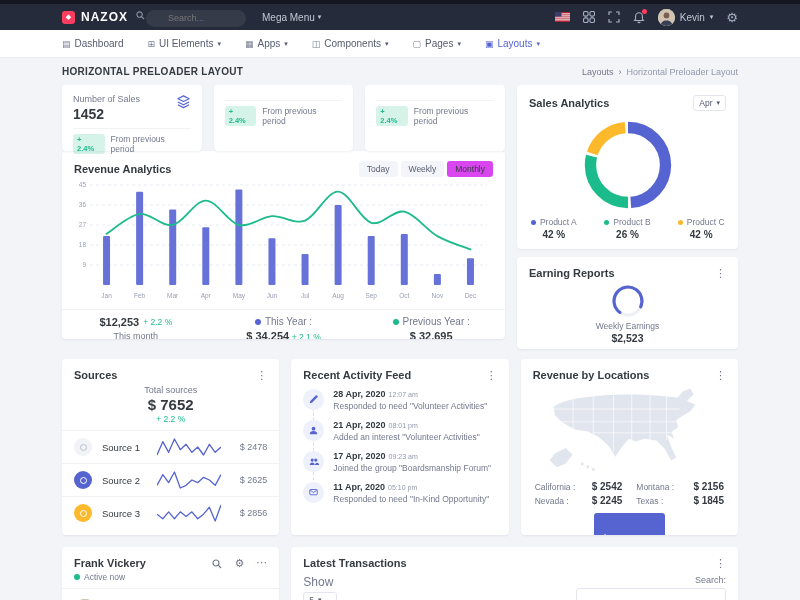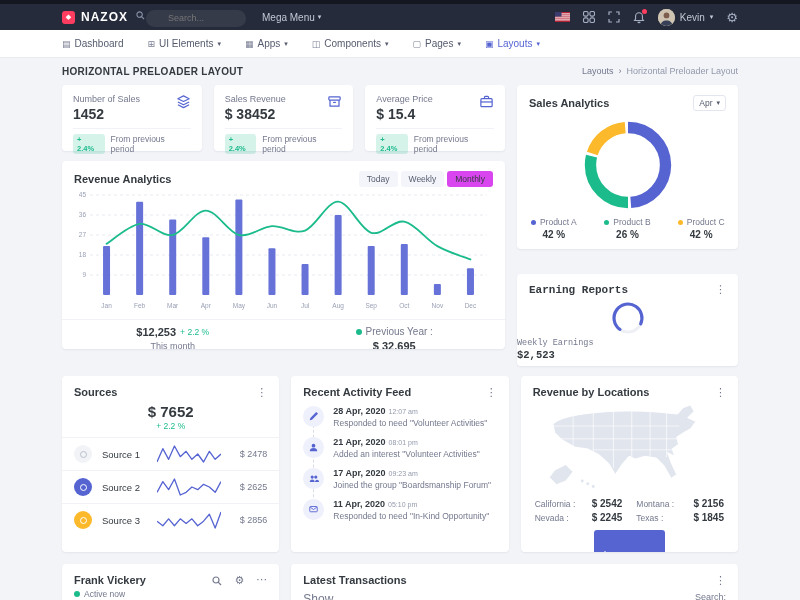--- a/index.html
+++ b/index.html
@@ -25,33 +25,33 @@
 
   
   .subnav { height:28px; background:#fff; border-bottom:1px solid #e9ebf0; display:flex; align-items:center; padding:0 62px; gap:24px; }
   .nav-item { display:flex; align-items:center; gap:4px; font-size:10px; color:#555b6d; cursor:pointer; }
   .nav-item .nav-ic { font-size:9px; color:#7c8195; }
   .nav-item.active, .nav-item.active .nav-ic { color:#5664d2; }
   .caret { font-size:7px; color:inherit; }
 
   
   .page { padding:0 62px; }
-  .title-row { display:flex; align-items:flex-start; justify-content:space-between; padding:8px 0; }
+  .title-row { display:flex; align-items:flex-end; justify-content:space-between; padding:8px 0; }
   .page-title { font-size:10px; font-weight:bold; letter-spacing:.3px; color:#343a40; }
   .breadcrumb { font-size:9px; color:#74788d; display:flex; gap:5px; align-items:center; }
   .breadcrumb .cur { color:#9399ab; }
 
   .card { background:#fff; border-radius:4px; box-shadow:0 1px 2px rgba(56,65,93,.08); }
 
   .grid-top { display:flex; gap:12px; }
   .col-left { flex:0 0 443px; }
   .col-right { flex:1; min-width:0; }
 
   
-  .stats-row { display:flex; gap:12px; margin-bottom:10px; }
+  .stats-row { display:flex; gap:12px; }
   .stat-card { flex:1; padding:9px 11px 7px; height:66px; }
   .stat-top { display:flex; justify-content:space-between; }
   .stat-label { font-size:9px; color:#74788d; }
   .stat-value { font-size:14px; font-weight:bold; margin-top:2px; }
   .stat-foot { border-top:1px solid #f1f2f6; margin-top:6px; padding-top:5px; display:flex; align-items:center; gap:6px; }
   .badge-green { background:rgba(28,187,140,.18); color:#1cbb8c; font-size:7.5px; padding:1px 4px; border-radius:3px; font-weight:bold; }
   .stat-note { font-size:8.5px; color:#74788d; }
 
   
   .card-head { display:flex; align-items:center; justify-content:space-between; padding:10px 12px 4px; }
@@ -67,32 +67,32 @@
   .rev-foot { border-top:1px solid #f1f2f6; display:flex; margin-top:2px; }
   .rev-cell { flex:1; text-align:center; padding:6px 0 8px; }
   .rev-line1 { font-size:10px; color:#74788d; display:flex; align-items:center; justify-content:center; gap:4px; }
   .rev-line1 .big { font-size:11px; font-weight:bold; color:#343a40; }
   .chg { color:#1cbb8c; font-size:8.5px; }
   .rev-line2 { font-size:9px; color:#74788d; margin-top:3px; }
   .rev-line2 .big { font-size:11px; font-weight:bold; color:#343a40; }
   .dot { display:inline-block; width:6px; height:6px; border-radius:50%; }
 
   
-  .sales-card { height:164px; margin-bottom:25px; overflow:hidden; }
+  .sales-card { height:164px; margin-bottom:8px; overflow:hidden; }
   .select-box { border:1px solid #e3e6ef; border-radius:3px; font-size:8.5px; color:#555b6d; padding:2px 5px; display:flex; gap:4px; align-items:center; cursor:pointer; background:#fff; }
   .donut-wrap { display:flex; justify-content:center; padding-top:2px; }
   .donut-legend { display:flex; margin-top:4px; }
   .leg-col { flex:1; text-align:center; }
   .leg-name { font-size:8.5px; color:#74788d; display:flex; align-items:center; justify-content:center; gap:4px; }
   .leg-val { font-size:10px; font-weight:bold; margin-top:2px; }
 
   
-  .earn-card { height:92px; overflow:hidden;font-family:Liberation Mono, monospace; }
+  .earn-card { height:92px; overflow:hidden; }
   .earn-row { display:flex; }
-  .earn-item { flex:1; }
+  .earn-item { flex:1; text-align:center; }
   .earn-label { font-size:8.5px; color:#74788d; margin-top:2px; }
   .earn-value { font-size:10.5px; font-weight:bold; margin-top:1px; }
 
   
   .grid-mid { display:grid; grid-template-columns:1fr 1fr 1fr; gap:12px; margin-top:10px; }
   .grid-mid .card { height:176px; overflow:hidden; }
 
   
   .src-total { text-align:center; }
   .src-total-label { font-size:9px; color:#74788d; }
@@ -270,48 +270,26 @@
                 <path d="M2 8.5 8 11.5 14 8.5"></path>
                 <path d="M2 11.5 8 14.5 14 11.5"></path>
             </svg>
           </div>
           <div class="stat-foot">
             <span class="badge-green">+ 2.4%</span>
             <span class="stat-note">From previous period</span>
           </div>
         </div>
         <div class="card stat-card">
-          <div class="stat-top">
-            <div>
-              <div class="stat-label">Sales Revenue</div>
-              <div class="stat-value">$ 38452</div>
-            </div>
-            <svg width="15" height="15" viewBox="0 0 16 16" fill="none" stroke="#5664d2" stroke-width="1.3" stroke-linejoin="round">
-              <rect x="2" y="3" width="12" height="3.5" rx="0.8"></rect>
-                <path d="M3.2 6.5V13h9.6V6.5"></path>
-                <path d="M6.5 9h3"></path>
-            </svg>
-          </div>
           <div class="stat-foot">
             <span class="badge-green">+ 2.4%</span>
             <span class="stat-note">From previous period</span>
           </div>
         </div>
         <div class="card stat-card">
-          <div class="stat-top">
-            <div>
-              <div class="stat-label">Average Price</div>
-              <div class="stat-value">$ 15.4</div>
-            </div>
-            <svg width="15" height="15" viewBox="0 0 16 16" fill="none" stroke="#5664d2" stroke-width="1.3" stroke-linejoin="round">
-              <rect x="2" y="5" width="12" height="8.5" rx="1"></rect>
-                <path d="M5.8 5V3.5a1 1 0 0 1 1-1h2.4a1 1 0 0 1 1 1V5"></path>
-                <path d="M2 8.5h12"></path>
-            </svg>
-          </div>
           <div class="stat-foot">
             <span class="badge-green">+ 2.4%</span>
             <span class="stat-note">From previous period</span>
           </div>
         </div>
       </div>
 
       <div class="card revenue-card">
         <div class="card-head">
           <span class="card-title">Revenue Analytics</span>
@@ -363,20 +341,27 @@
         <div class="rev-foot">
           <div class="rev-cell">
             <div class="rev-line1">
                 <span class="big">$12,253</span>
                 <span class="chg">+ 2.2 %</span>
               </div>
             <div class="rev-line2">This month</div>
           </div>
           <div class="rev-cell">
             <div class="rev-line1">
+                <span class="dot" style="background:#5664d2"></span>
+                <span>This Year :</span>
+              </div>
+            <div class="rev-line2"><span class="big">$ 34,254</span> <span class="chg">+ 2.1 %</span></div>
+          </div>
+          <div class="rev-cell">
+            <div class="rev-line1">
                 <span class="dot" style="background:#1cbb8c"></span>
                 <span>Previous Year :</span>
               </div>
             <div class="rev-line2"><span class="big">$ 32,695</span></div>
           </div>
         </div>
       </div>
     </div>
 
     <div class="col-right">
@@ -443,20 +428,21 @@
   </div>
 
   <div class="grid-mid">
 
     <div class="card">
       <div class="card-head">
         <span class="card-title">Sources</span>
         <span class="kebab">⋮</span>
       </div>
       <div class="src-total">
+        <div class="src-total-label">Total sources</div>
         <div class="src-total-value">$ 7652</div>
         <div class="src-total-chg">+ 2.2 %</div>
       </div>
       <div style="height:6px"></div>
       <div class="src-row">
         <span class="src-ic" style="background:#f1f3f7">
             <span style="width:7px;height:7px;border-radius:50%;border:1.5px solid #b9bfcc"></span>
           </span>
         <span class="src-name">Source 1</span>
         <span class="src-spark">

